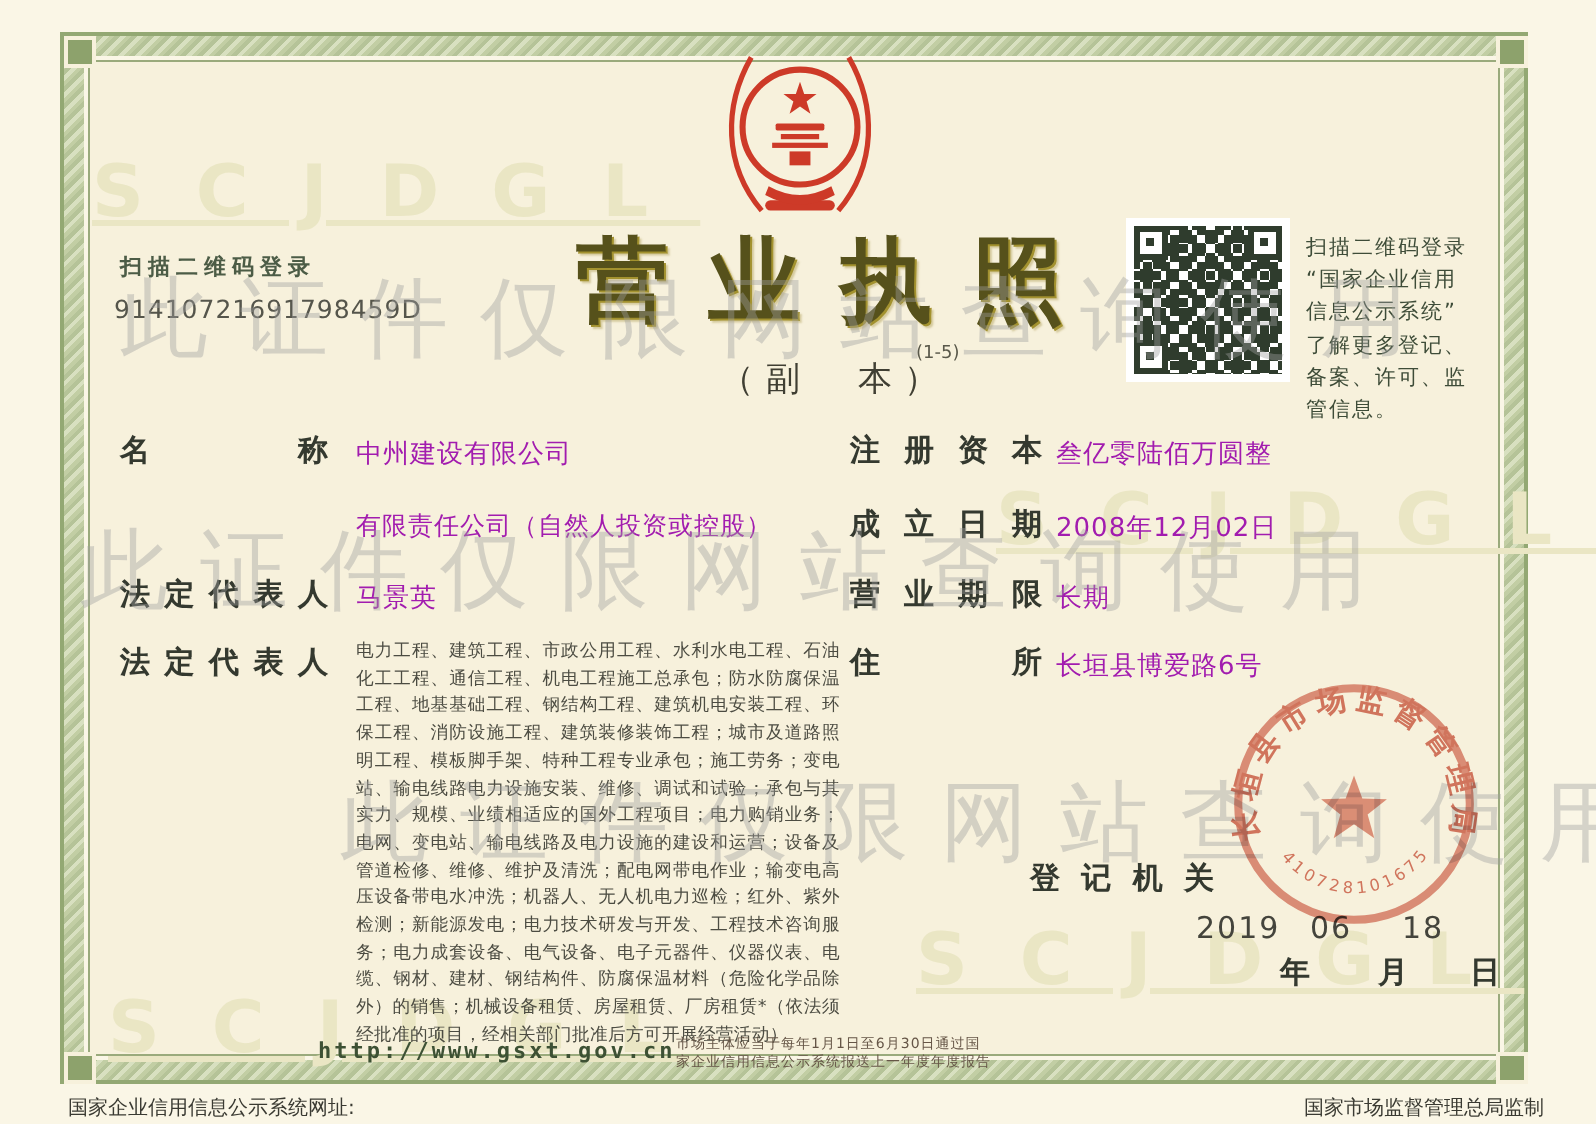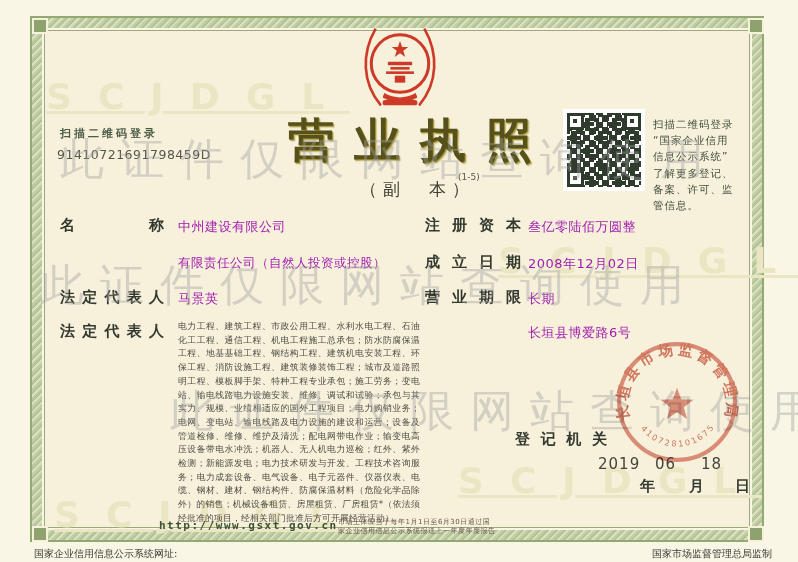--- a/index.html
+++ b/index.html
@@ -145,20 +145,21 @@
 
     <div class="lbl lbl-r" style="top:216px">注册资本</div>
     <div class="val" style="left:528px;top:218px">叁亿零陆佰万圆整</div>
 
     <div class="lbl lbl-r" style="top:253px">成立日期</div>
     <div class="val" style="left:528px;top:255px">2008年12月02日</div>
 
     <div class="lbl lbl-r" style="top:288px">营业期限</div>
     <div class="val" style="left:528px;top:290px">长期</div>
 
+    <div class="lbl lbl-r" style="top:322px">住所</div>
     <div class="val" style="left:528px;top:324px">长垣县博爱路6号</div>
 
     <div class="lbl" style="left:515px;top:430px;width:92px">登记机关</div>
 
     <span class="date-num" style="left:598px;top:455px">2019</span>
     <span class="date-num" style="left:655px;top:455px">06</span>
     <span class="date-num" style="left:701px;top:455px">18</span>
     <span class="date-unit" style="left:640px;top:477px">年</span>
     <span class="date-unit" style="left:689px;top:477px">月</span>
     <span class="date-unit" style="left:735px;top:477px">日</span>

